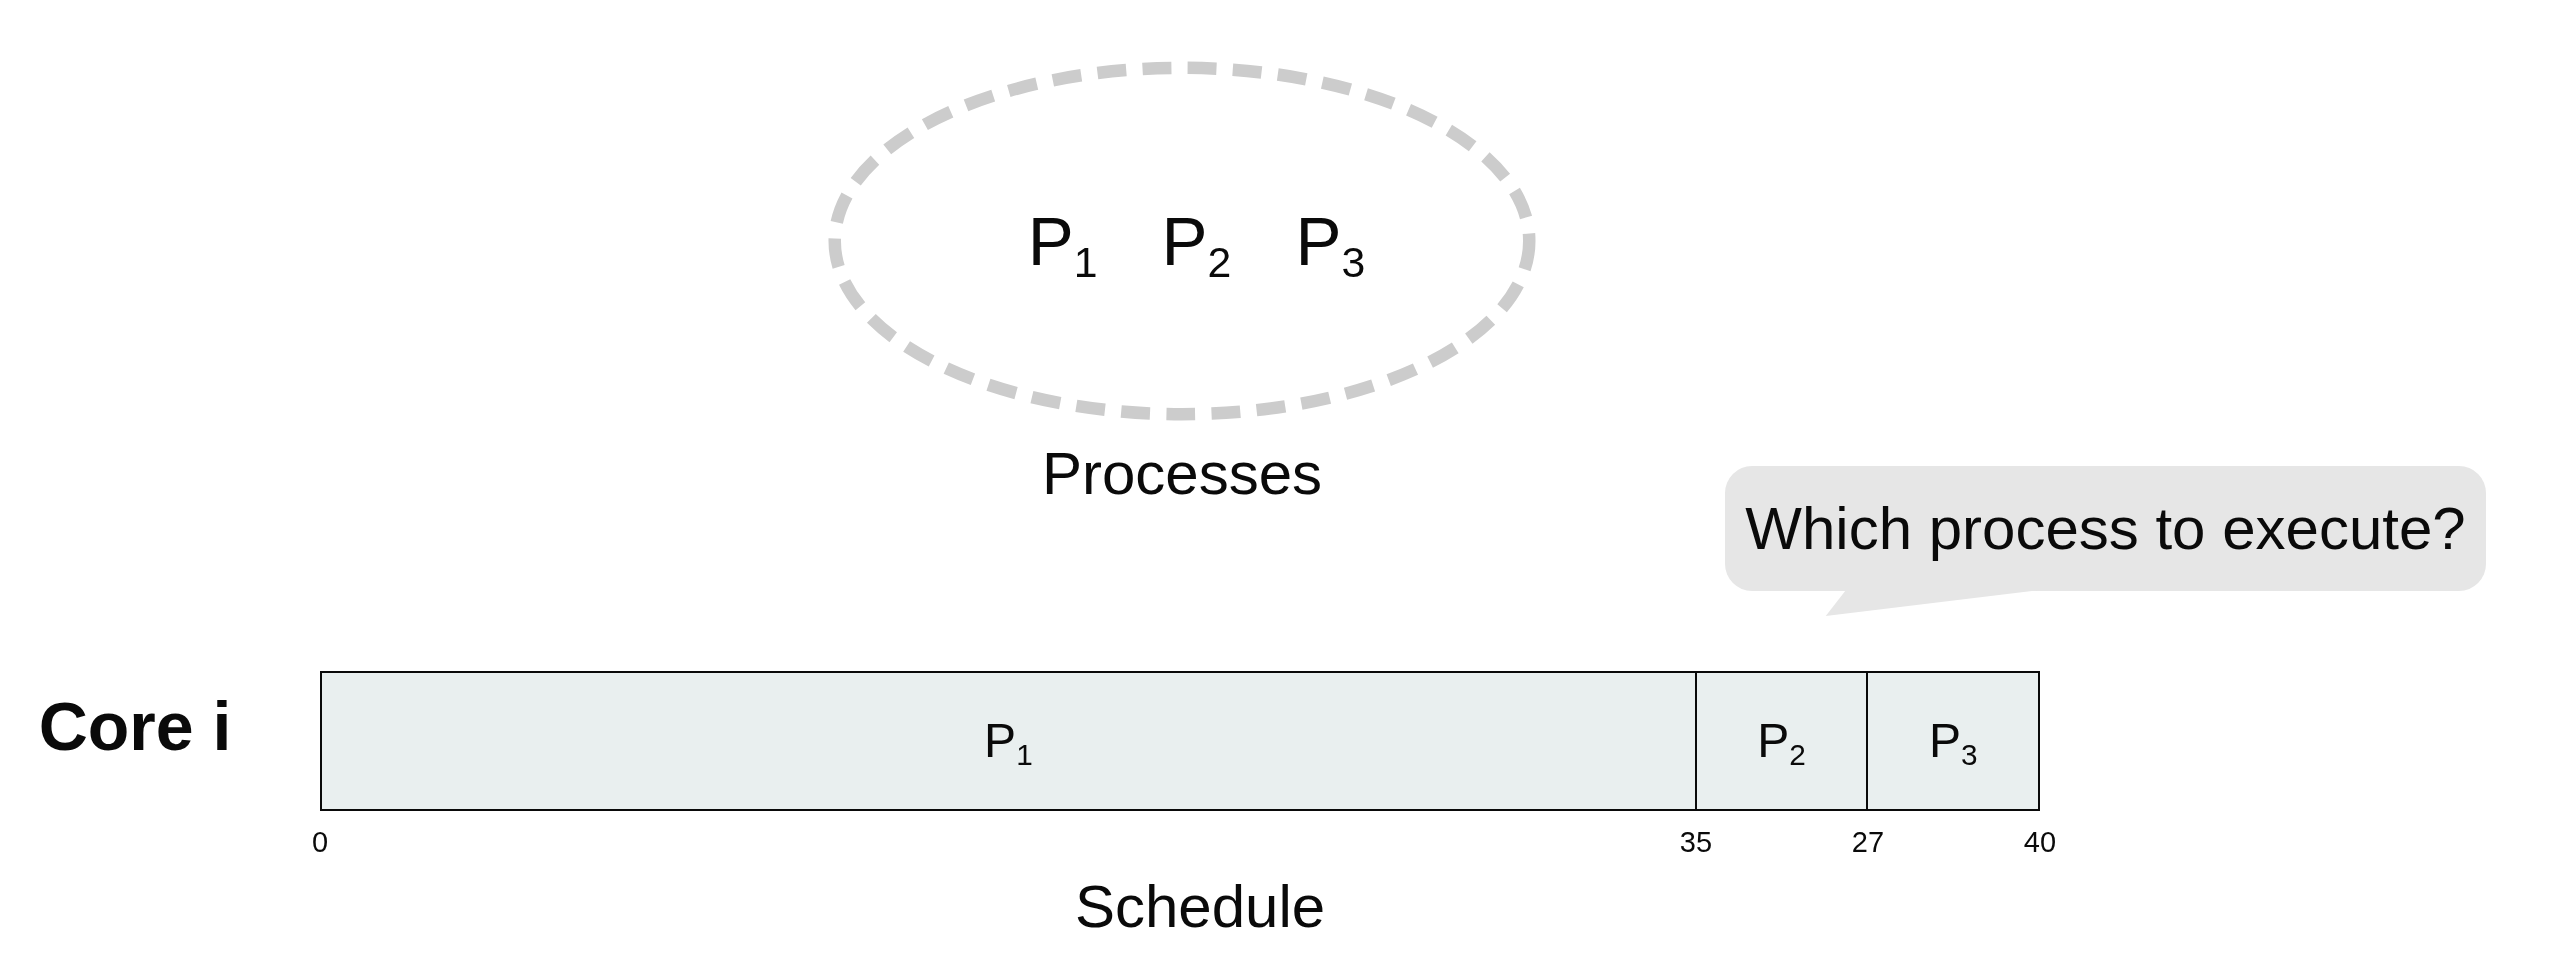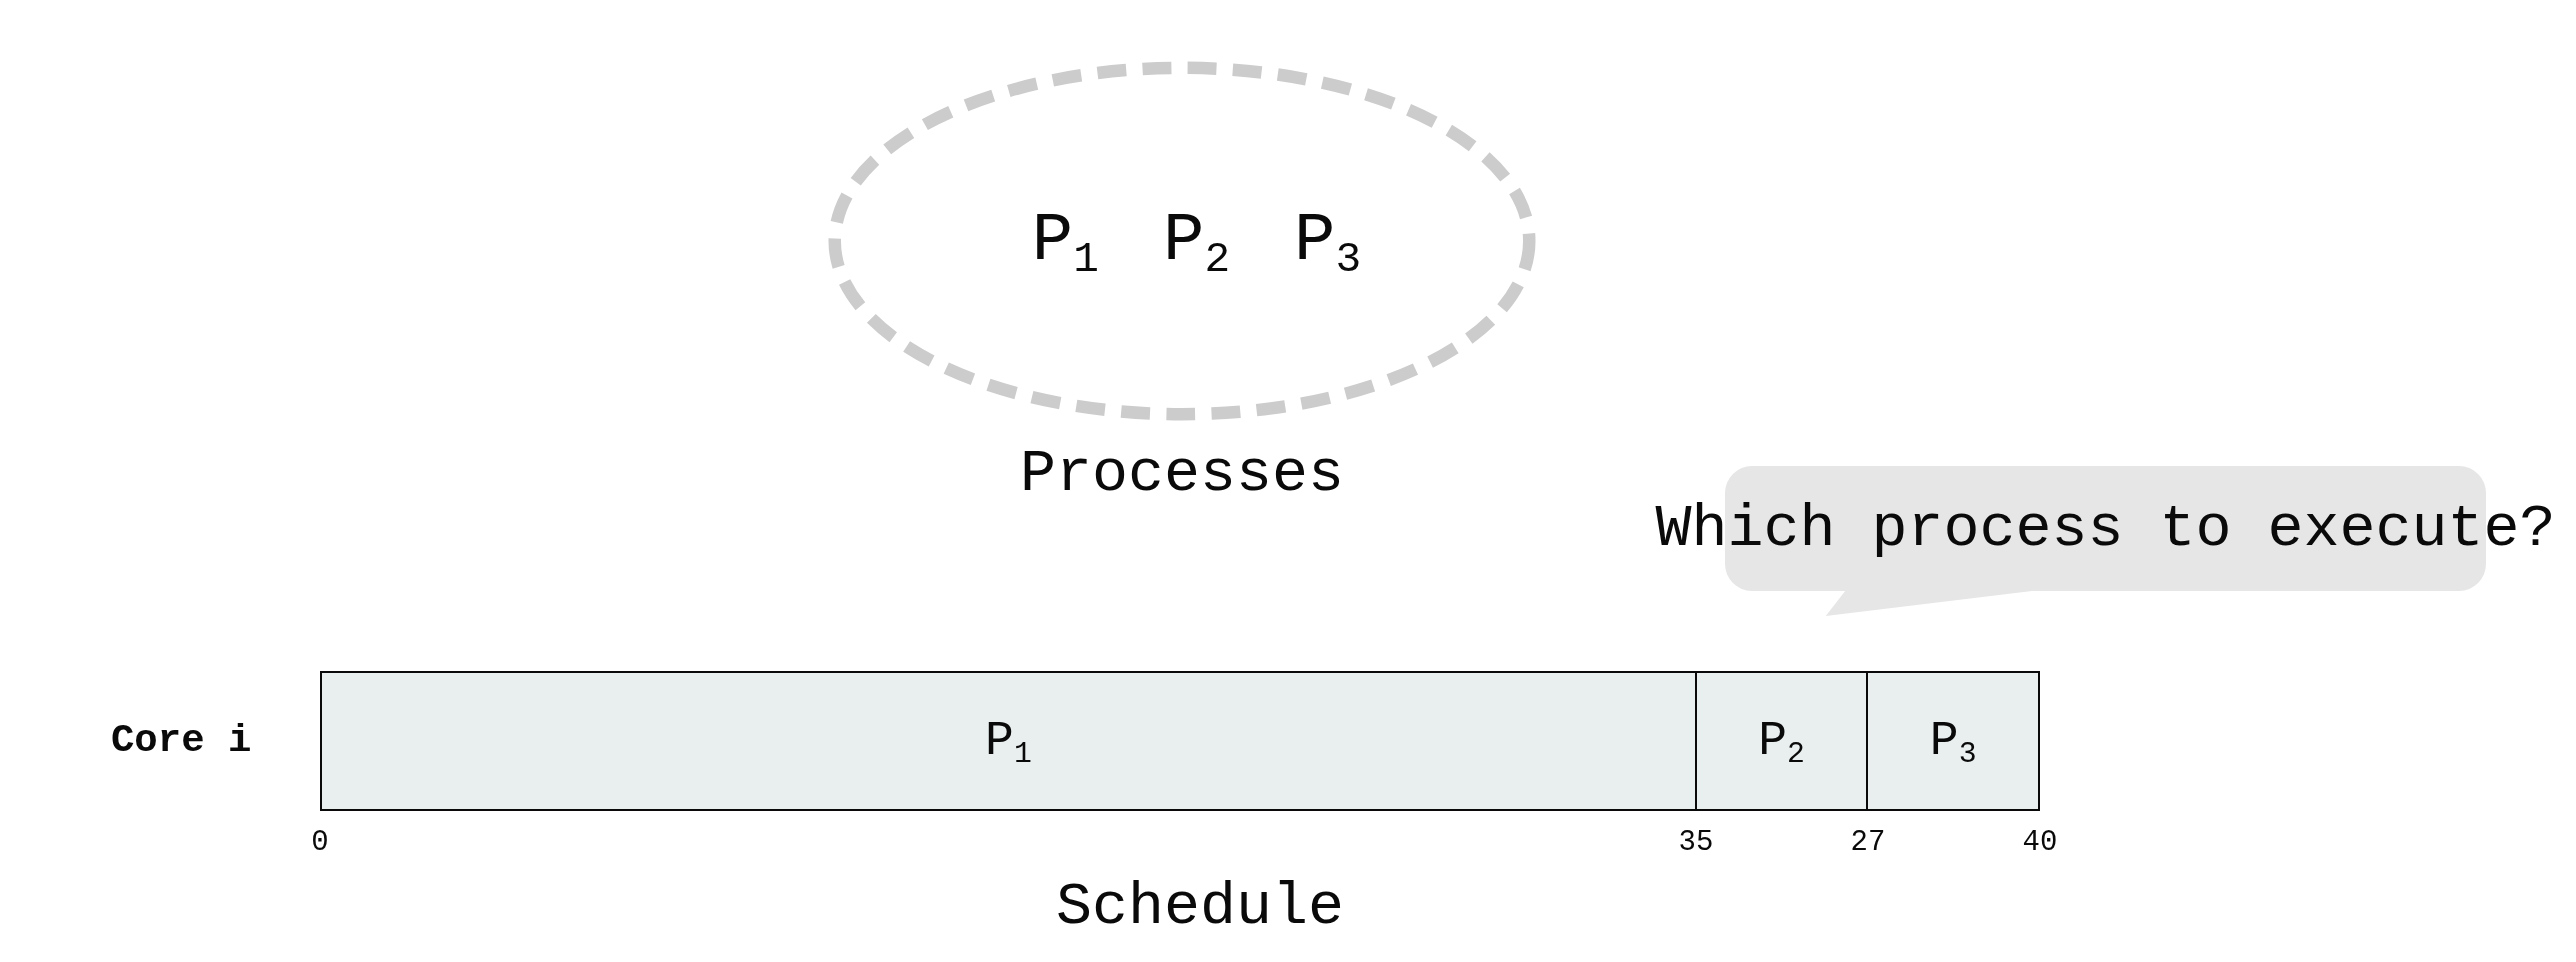--- a/index.html
+++ b/index.html
@@ -1,21 +1,21 @@
 <!DOCTYPE html>
 <html><head>
 <meta charset="utf-8">
 <style>
   html, body { margin: 0; padding: 0; background: #ffffff; }
   #canvas {
     position: relative;
     width: 2576px;
     height: 962px;
     background: var(--bg, #ffffff);
-    font-family: Liberation Mono, monospace;
+    font-family: Liberation Sans, sans-serif;
     color: var(--ink, #0a0a0a);
     overflow: hidden;
   }
 
   
   .ellipse-wrap {
     position: absolute;
     left: 828px; top: 61px;
     width: 708px; height: 360px;
   }
@@ -68,32 +68,31 @@
   }
   .bubble-tail {
     position: absolute;
     left: 1819px; top: 587px;
     display: block;
   }
 
   
   .core-label {
     position: absolute;
-    left: 0; top: 671px;
+    left: 0; top: 656px;
     width: 241px; height: 140px;
     display: flex;
     align-items: center;
     justify-content: flex-end;
     padding-right: 9.6px;
     box-sizing: border-box;
-    font-size: 39px;
+    font-size: 68px;
     font-weight: bold;
     line-height: 1;
     white-space: nowrap;
-    margin-left: 20px;
   }
 
   
   .bar {
     position: absolute;
     left: 320px; top: 671px;
     width: 1720px; height: 140px;
     box-sizing: border-box;
     background: var(--bar-fill, #e9efef);
     border: 2.9px solid var(--ink, #0a0a0a);

